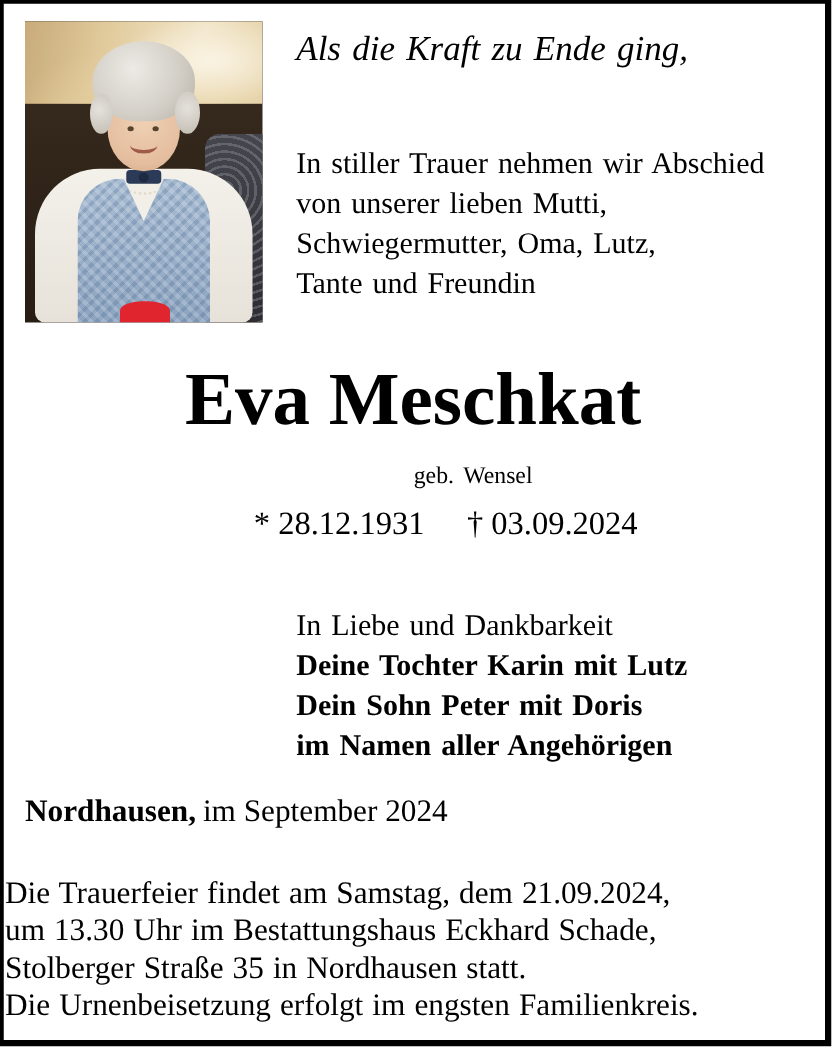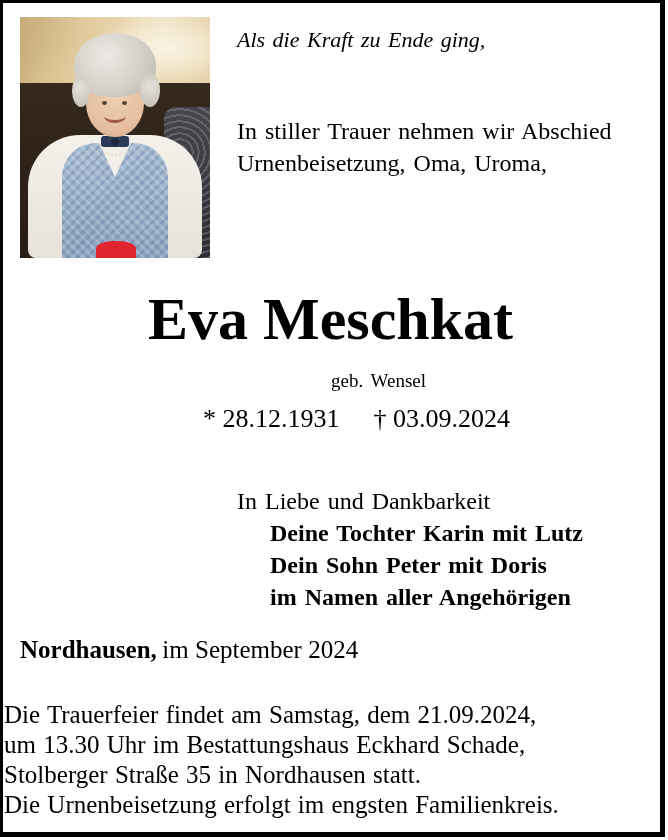--- a/index.html
+++ b/index.html
@@ -48,28 +48,28 @@
     background:radial-gradient(circle at 40% 40%, #e4e1db, #c2bdb2);}
   .curl-right{left:120px;top:56px;width:20px;height:34px;border-radius:50%;
     background:radial-gradient(circle at 50% 40%, #e4e1db, #c2bdb2);}
   .eye{width:5px;height:4px;background:#55432f;border-radius:50%;top:84px;}
   .eye.l{left:82px;} .eye.r{left:102px;}
   .smile{left:84px;top:92px;width:22px;height:11px;border-bottom:3px solid #a05a4a;
     border-radius:0 0 50% 50%;}
   .red-flower{left:76px;top:224px;width:40px;height:17px;background:#e0252e;border-radius:45% 45% 0 0;}
   
   .tblock{position:absolute;white-space:nowrap;}
-  .quote{left:237px;top:23px;font-style:italic;font-size:22px;line-height:33px;word-spacing:2px;}
+  .quote{left:237px;top:23px;font-style:italic;font-size:28px;line-height:33px;word-spacing:2px;}
   .intro{left:237px;top:115px;font-size:24px;line-height:32px;word-spacing:2px;}
   .name{left:0;top:289px;width:661px;text-align:center;font-weight:bold;font-size:60px;line-height:60px;}
   .maiden{left:0;top:368px;width:661px;text-align:center;font-size:19px;line-height:26px;word-spacing:3px;padding-left:48px;}
   .dates{left:0;top:404px;width:661px;text-align:center;font-size:26px;line-height:30px;margin-left:26px;}
   .dates .death{margin-left:34px;}
   .farewell{left:237px;top:485px;font-size:24px;line-height:32px;word-spacing:2px;}
-  .farewell .bold{font-weight:bold;margin-left:33px;}
+  .farewell .bold{font-weight:bold;}
   .placeline{left:20px;top:635px;font-size:25px;line-height:30px;text-align:center;}
   .placeline .place{font-weight:bold;}
   .placeline .when{margin-left:0.22em;}
   .ceremony{left:4px;top:700px;font-size:25px;line-height:30px;word-spacing:1px;}
 </style>
 </head>
 <body>
 
 <div class="frame"></div>
 
@@ -92,21 +92,23 @@
   <div class="smile"></div>
   <div class="red-flower"></div>
 </div>
 
 <div class="tblock quote">
   <div>Als die Kraft zu Ende ging,</div>
 </div>
 
 <div class="tblock intro">
   <div>In stiller Trauer nehmen wir Abschied</div>
-  <div>Urnenbeisetzung, Oma, Uroma,</div>
+  <div>von unserer lieben Mutti,</div>
+  <div>Schwiegermutter, Oma, Lutz,</div>
+  <div>Tante und Freundin</div>
 </div>
 
 <div class="tblock name">Eva Meschkat</div>
 <div class="tblock maiden">geb. Wensel</div>
 
 <div class="tblock dates">
   <span class="birth">* 28.12.1931</span><span class="death">† 03.09.2024</span>
 </div>
 
 <div class="tblock farewell">

